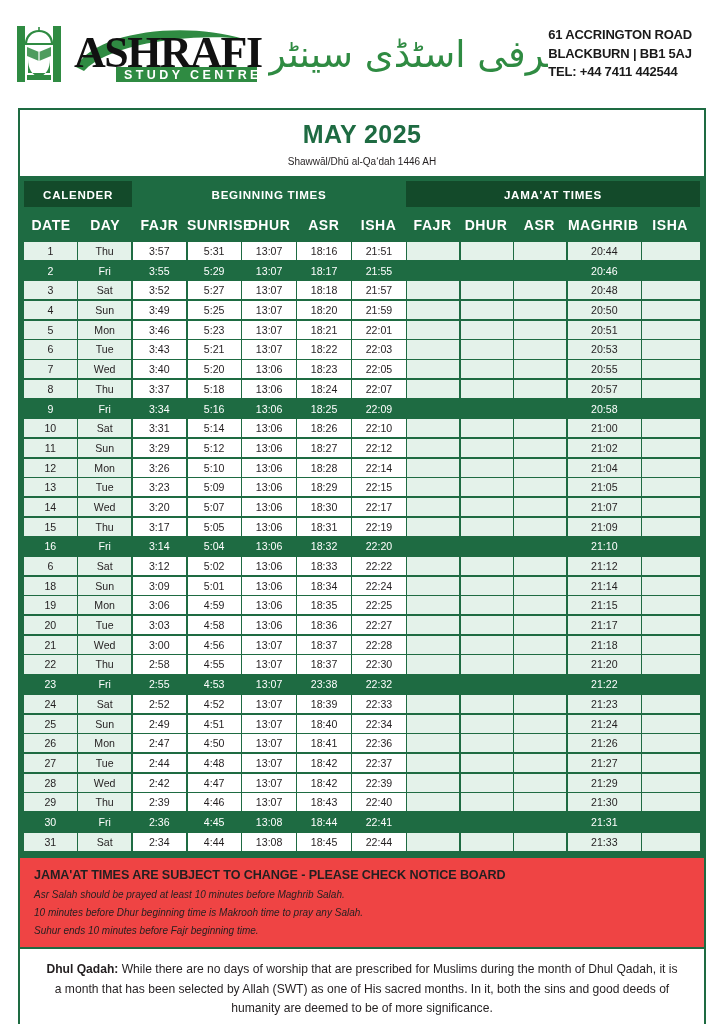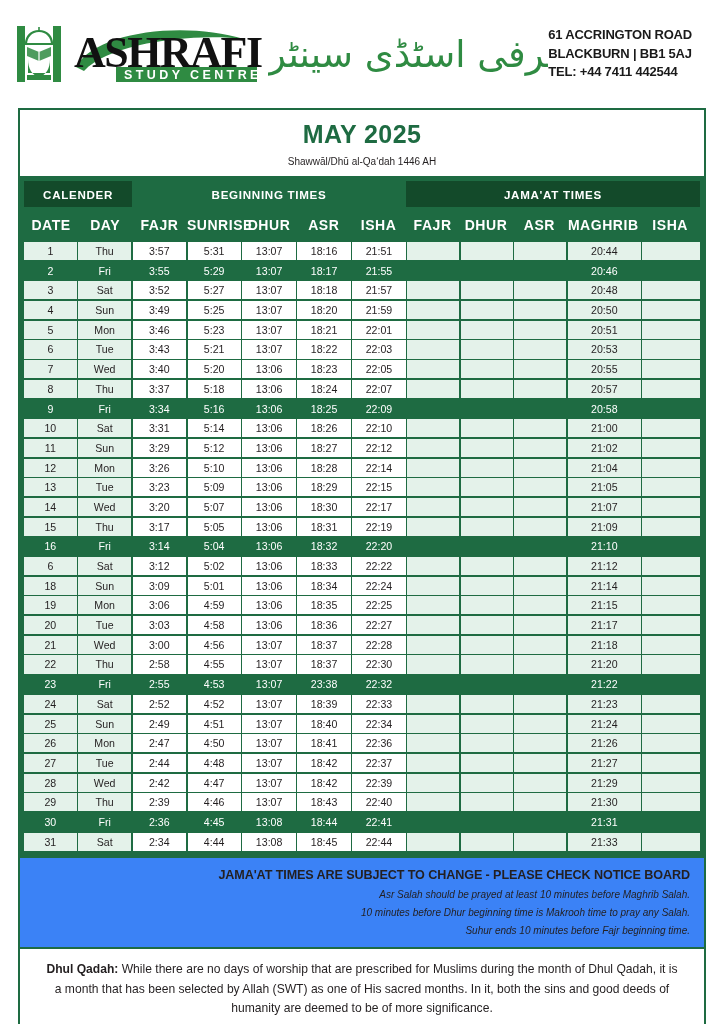--- a/index.html
+++ b/index.html
@@ -153,23 +153,23 @@
   .c-jasr    { width: 7.9%; }
   .c-jmag    { width: 11.0%; }
   .c-jisha   { width: 8.8%; }
 
   .g-calender { width: 16.0%; }
   .g-begin    { width: 40.5%; }
   .g-jamaat   { width: 43.5%; }
 
   
   .notice-block {
-    background: #3b82f6;
+    background: #ef4444;
     border-top: 2px solid #1e6b42;
-    text-align: right;
+    text-align: left;
     padding: 10px 14px 11px;
   }
   .notice-head {
     font-size: 12.6px;
     font-weight: bold;
     color: #231f20;
     letter-spacing: -0.1px;
   }
   .notice-line {
     font-size: 10px;

